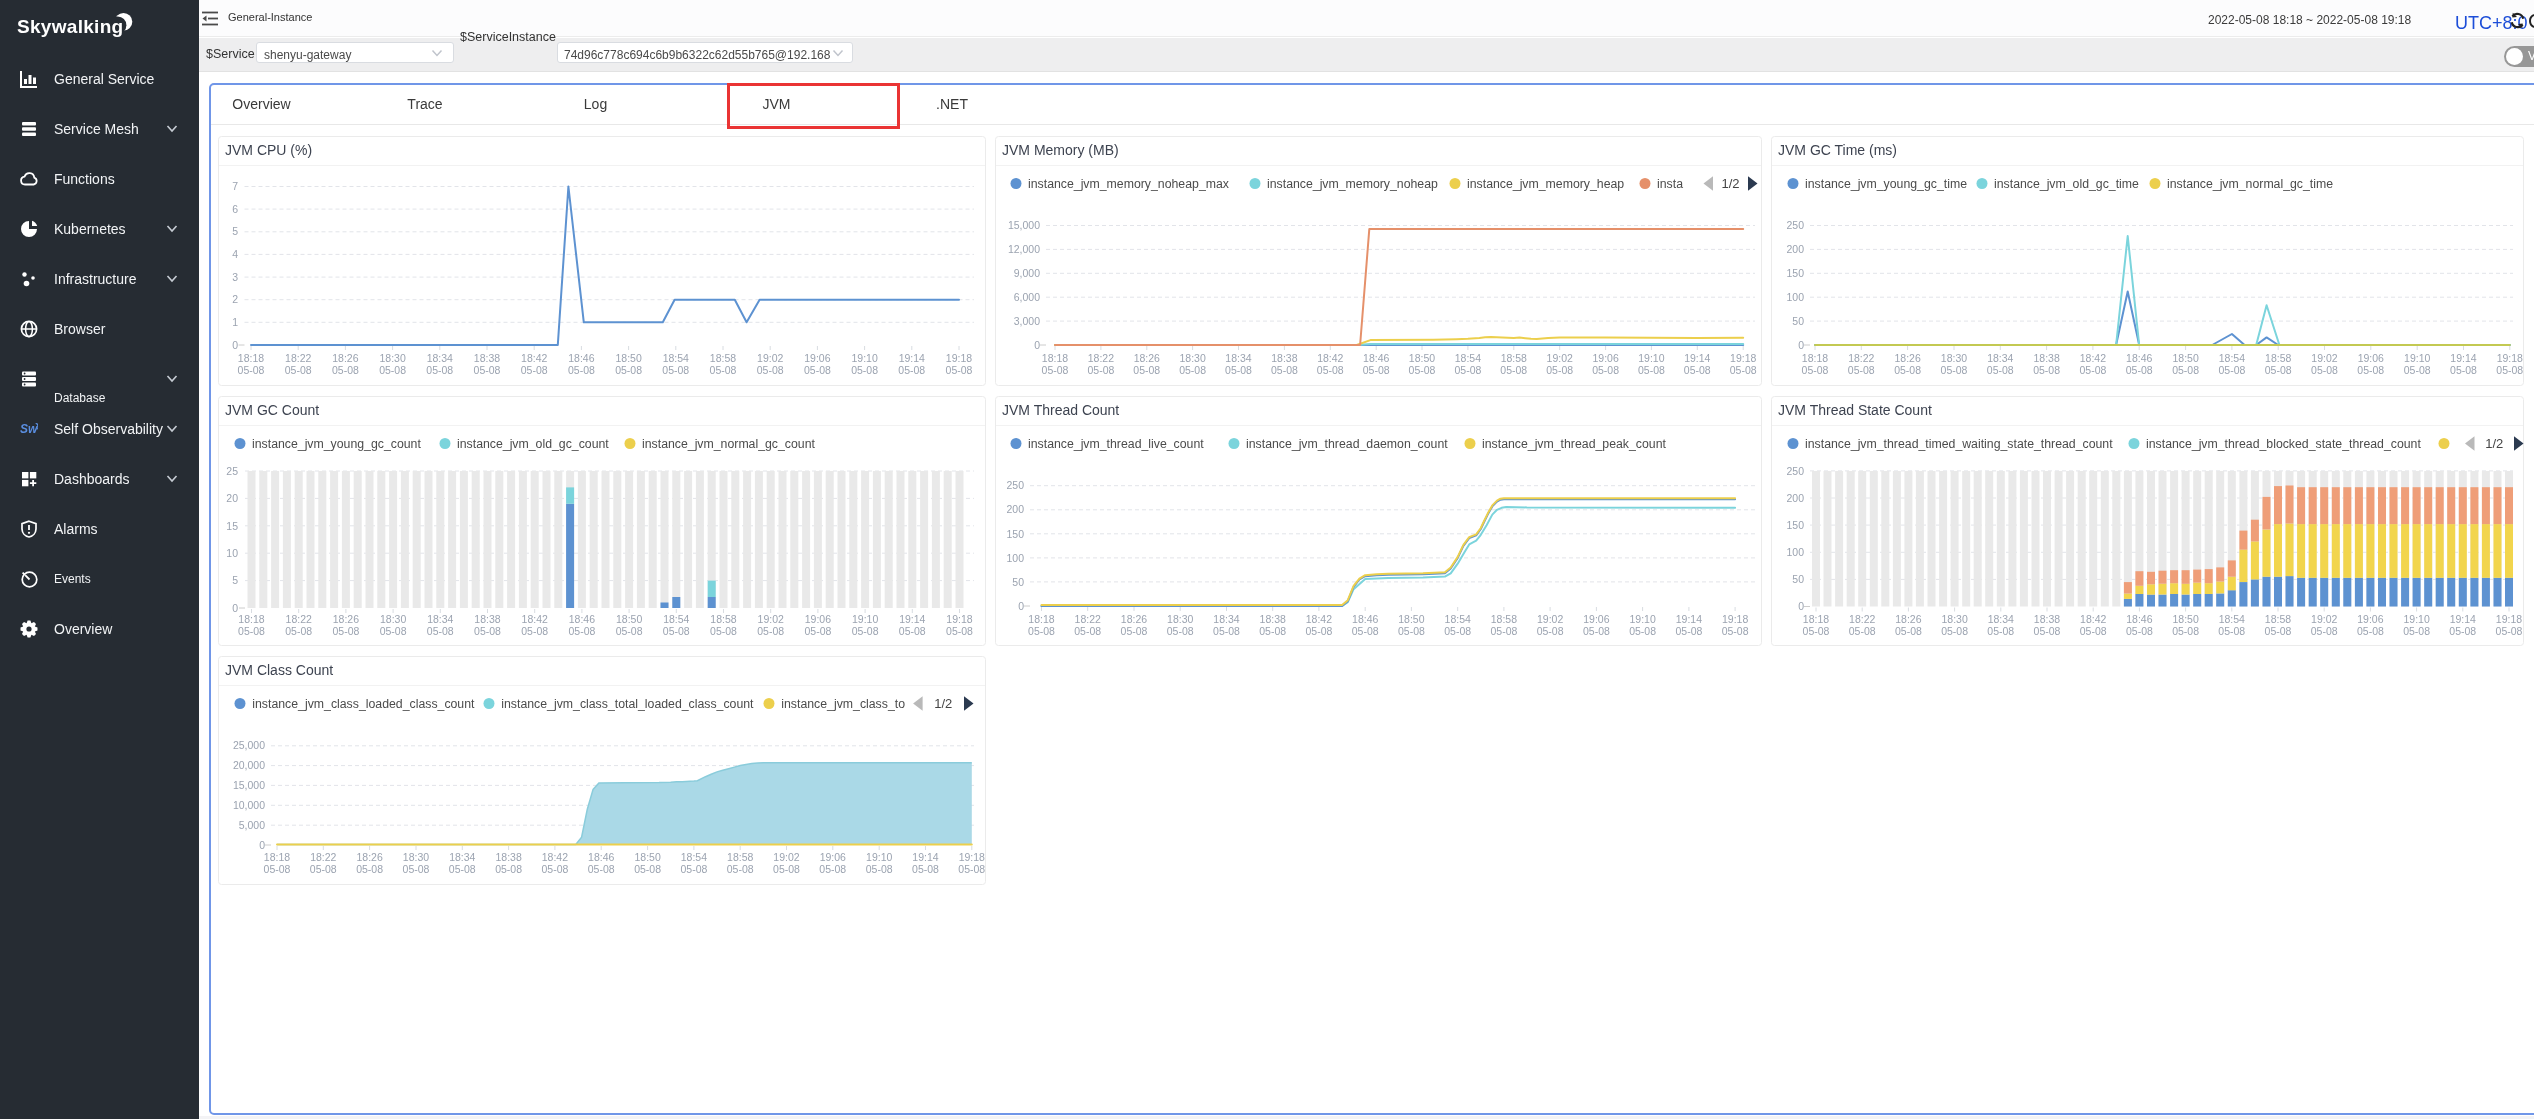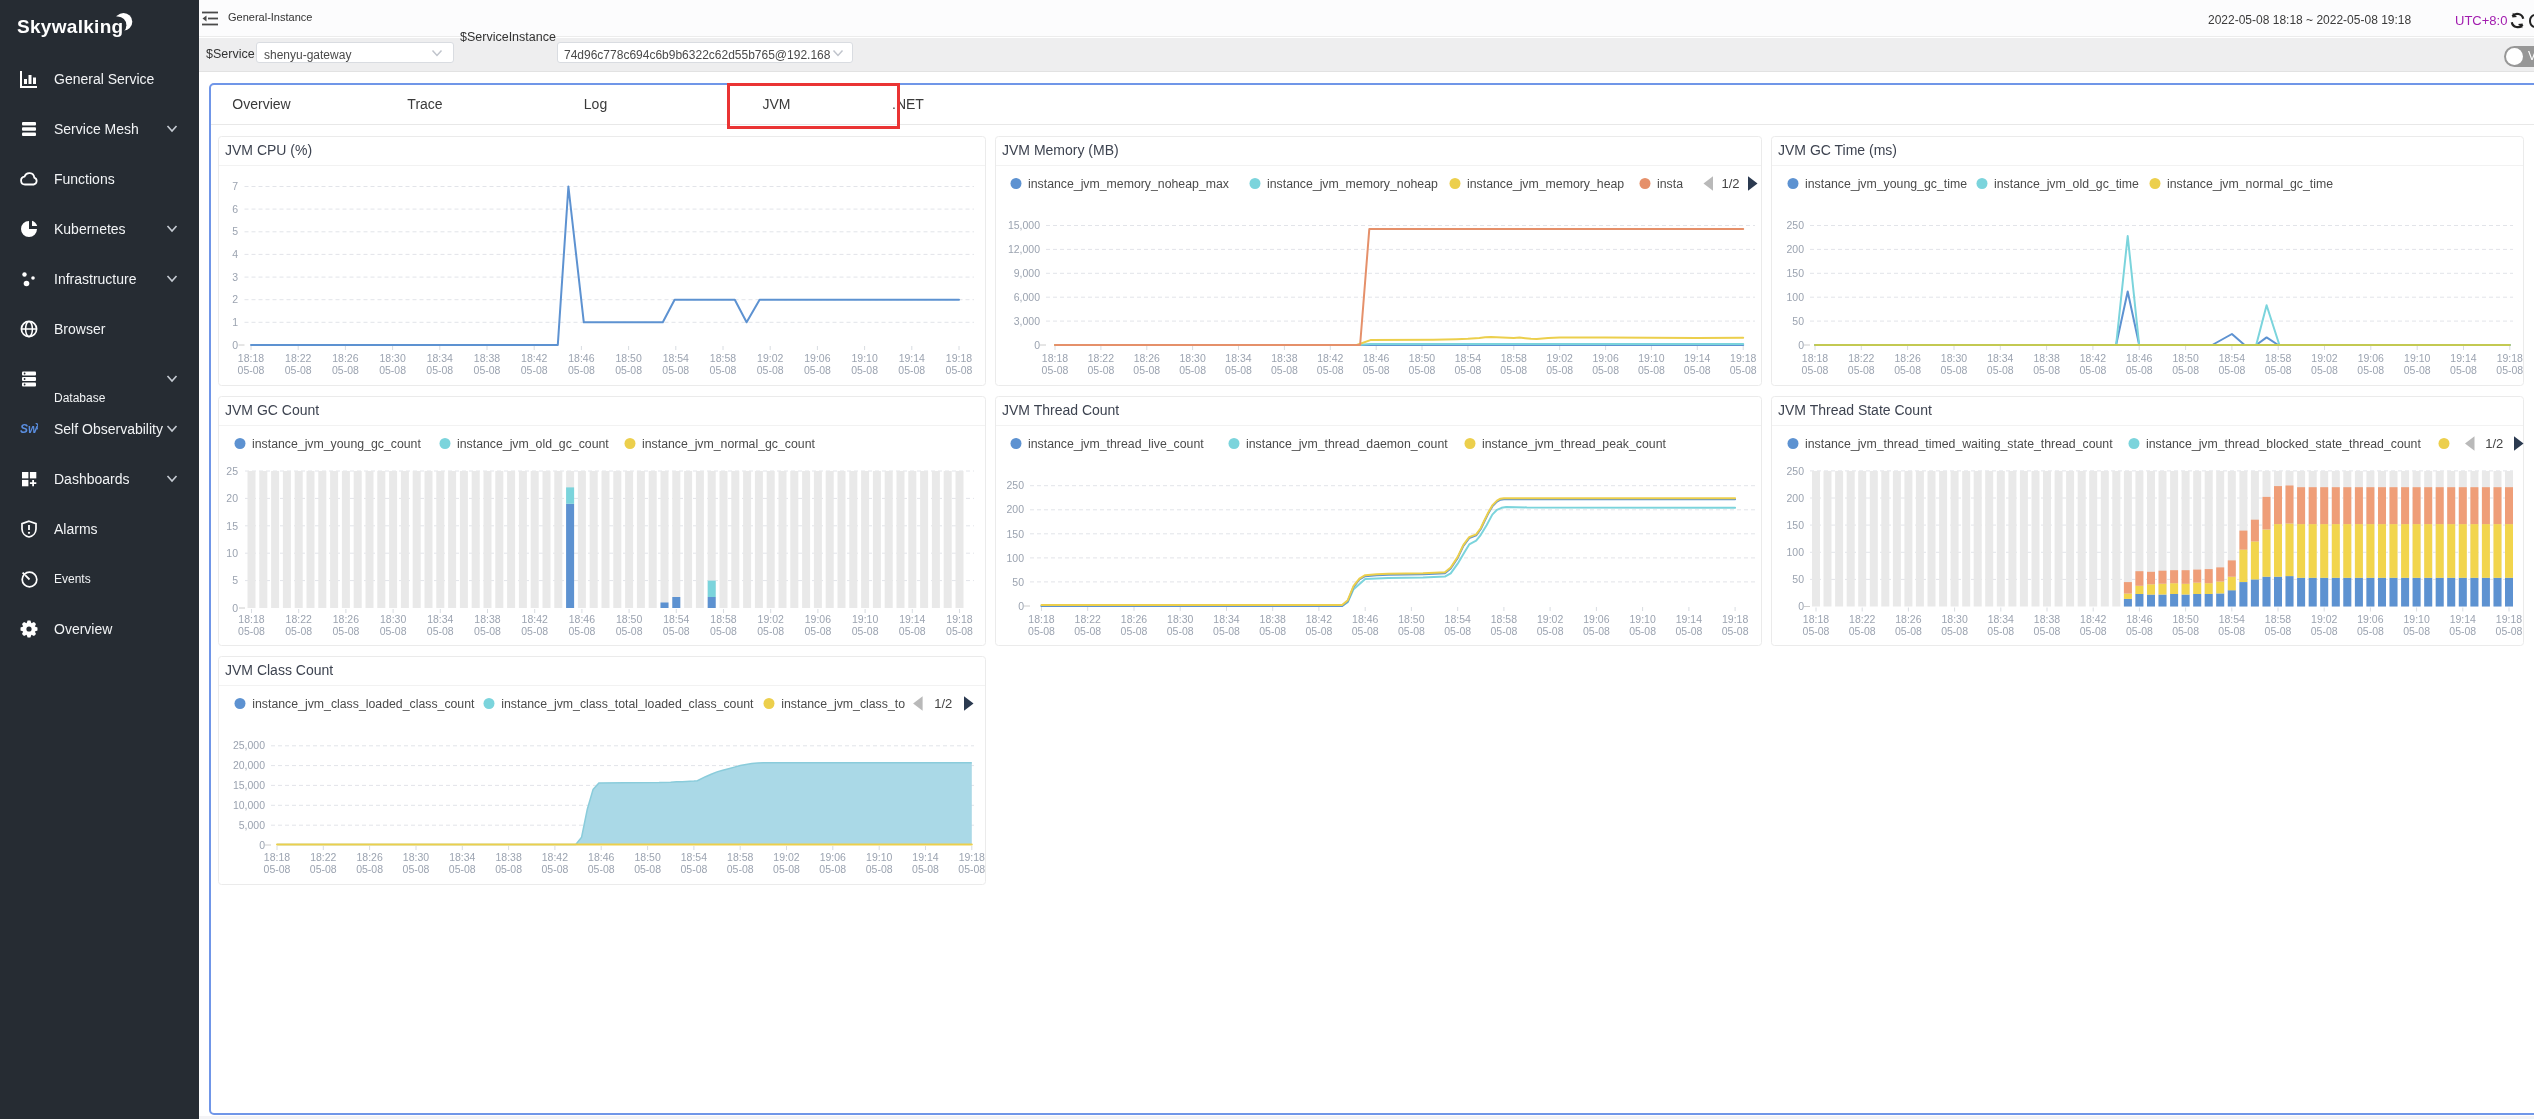--- a/index.html
+++ b/index.html
@@ -8,21 +8,21 @@
 <svg style="position:absolute;left:202px;top:11px" width="16" height="15" viewBox="0 0 16 15">
     <g stroke="#4a4a4a" stroke-width="1.8">
       <line x1="0" y1="1.5" x2="16" y2="1.5"></line>
       <line x1="6" y1="7.5" x2="16" y2="7.5"></line>
       <line x1="0" y1="13.5" x2="16" y2="13.5"></line>
     </g>
     <path d="M4.5 4.5 L0.5 7.5 L4.5 10.5 Z" fill="#4a4a4a"></path>
   </svg>
 <div style="position:absolute;left:228px;top:11px;font-size:11px;color:#333">General-Instance</div>
 <div style="position:absolute;left:2208px;top:13px;font-size:12px;color:#3b3b3b">2022-05-08 18:18 ~ 2022-05-08 19:18</div>
-<div style="position:absolute;left:2455px;top:12.5px;font-size:13px;color:#a21caf">UTC+8:0</div>
+<div style="position:absolute;left:2455px;top:12.5px;font-size:18px;color:#1d4ed8">UTC+8:0</div>
 <svg style="position:absolute;left:2509px;top:12px" width="17" height="17" viewBox="0 0 17 17">
     <path d="M14.2 6.8 A6 6 0 0 0 3.4 4.4" fill="none" stroke="#222" stroke-width="2.2"></path>
     <path d="M2.8 10.2 A6 6 0 0 0 13.6 12.6" fill="none" stroke="#222" stroke-width="2.2"></path>
     <path d="M3.8 0.8 L3.3 5.6 L8 5 Z" fill="#222"></path>
     <path d="M13.2 16.2 L13.7 11.4 L9 12 Z" fill="#222"></path>
   </svg>
 <svg style="position:absolute;left:2529px;top:13px" width="5" height="16" viewBox="0 0 5 16">
     <path d="M5 2 a6.5 6.5 0 0 0 0 12" fill="none" stroke="#222" stroke-width="2"></path>
   </svg>
 <div style="position:absolute;left:199px;top:38px;width:2335px;height:34px;background:#eeeeef;border-bottom:1px solid #e2e2e2"></div>
@@ -42,21 +42,21 @@
     <div style="position:absolute;left:0;top:0;width:56px;height:21px;background:#979797;border-radius:11px"></div>
     <div style="position:absolute;left:2px;top:2px;width:17px;height:17px;background:#fff;border-radius:50%"></div>
     <div style="position:absolute;left:24px;top:3px;color:#fff;font-size:12px">VI</div>
   </div>
 <div style="position:absolute;left:209px;top:83px;width:2351px;height:1032px;background:#fff;border:2px solid #7096e8;border-radius:5px"></div>
 <div style="position:absolute;left:199px;top:1115.5px;width:2335px;height:3.5px;background:#f3f3f5"></div>
 <div style="position:absolute;left:201.5px;top:96px;width:120px;text-align:center;font-size:14px;color:#3a3a3a">Overview</div>
 <div style="position:absolute;left:365px;top:96px;width:120px;text-align:center;font-size:14px;color:#3a3a3a">Trace</div>
 <div style="position:absolute;left:535.5px;top:96px;width:120px;text-align:center;font-size:14px;color:#3a3a3a">Log</div>
 <div style="position:absolute;left:716.5px;top:96px;width:120px;text-align:center;font-size:14px;color:#3a3a3a">JVM</div>
-<div style="position:absolute;left:892px;top:96px;width:120px;font-size:14px;color:#3a3a3a">.NET</div>
+<div style="position:absolute;left:892px;top:96px;width:120px;text-align:center;font-size:14px;color:#3a3a3a">.NET</div>
 <div style="position:absolute;left:211px;top:124px;width:2323px;height:1px;background:#e8e8e8"></div>
 <div style="position:absolute;left:727px;top:83px;width:173px;height:46px;border:3px solid #ea3434;box-sizing:border-box"></div>
 <svg style="position:absolute;left:218px;top:136px" width="768" height="250" viewBox="0 0 768 250">
 <rect x="0.5" y="0.5" width="767" height="249" rx="3" fill="#fff" stroke="#ebebeb"></rect>
 <text x="7" y="19" font-size="14" fill="#3d4350">JVM CPU (%)</text>
 <line x1="1" y1="29.5" x2="767" y2="29.5" stroke="#f2f2f2"></line>
 <text x="20" y="212.7" font-size="10.5" fill="#9ba3b0" text-anchor="end">0</text>
 <line x1="20.5" y1="209.0" x2="26.5" y2="209.0" stroke="#ccc"></line>
 <text x="20" y="190.04999999999998" font-size="10.5" fill="#9ba3b0" text-anchor="end">1</text>
 <line x1="26.5" y1="186.3" x2="756" y2="186.3" stroke="#e2e4e9" stroke-dasharray="4 3"></line>

